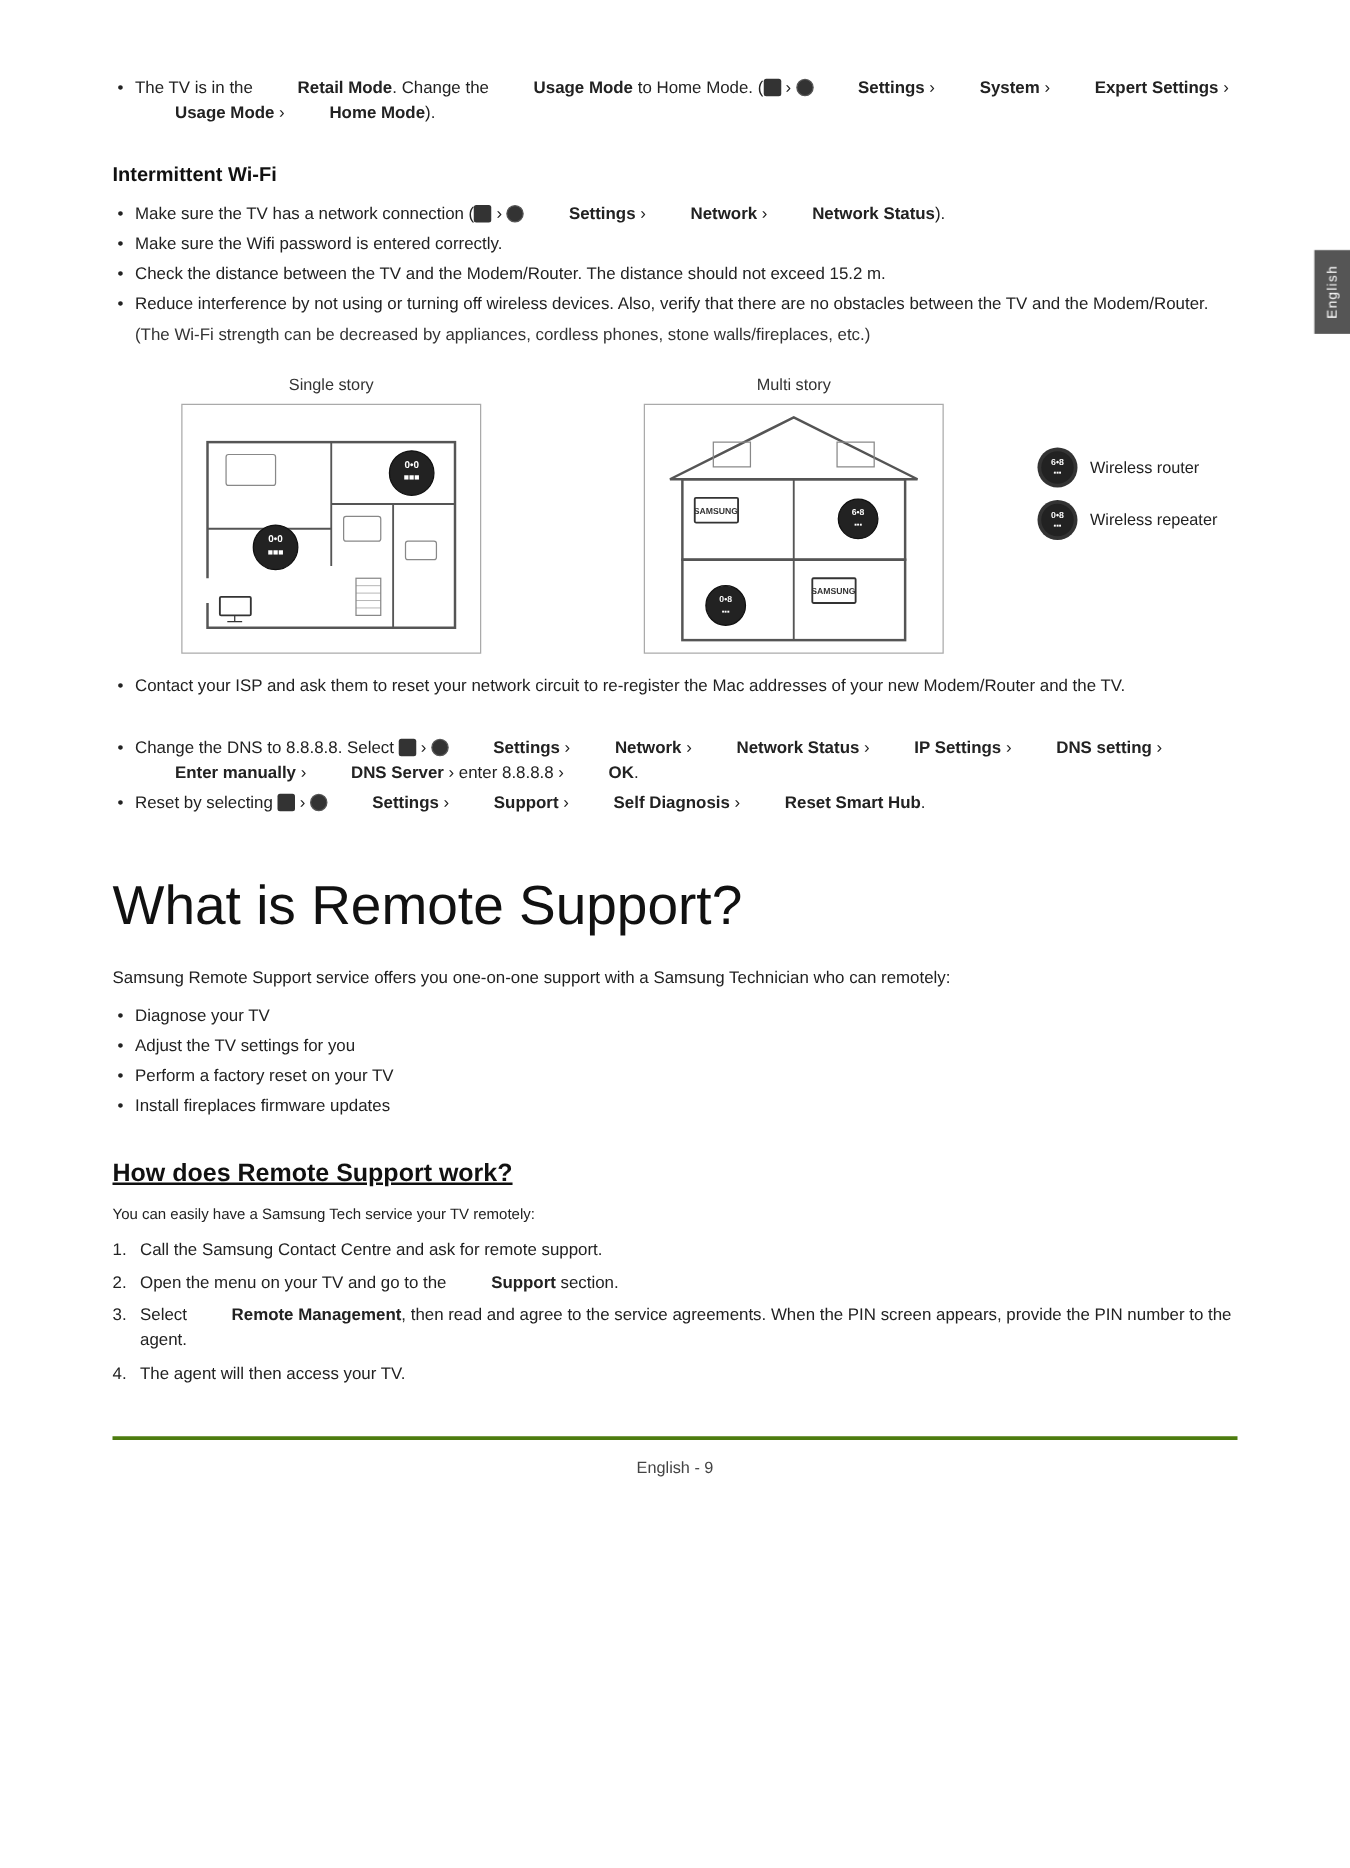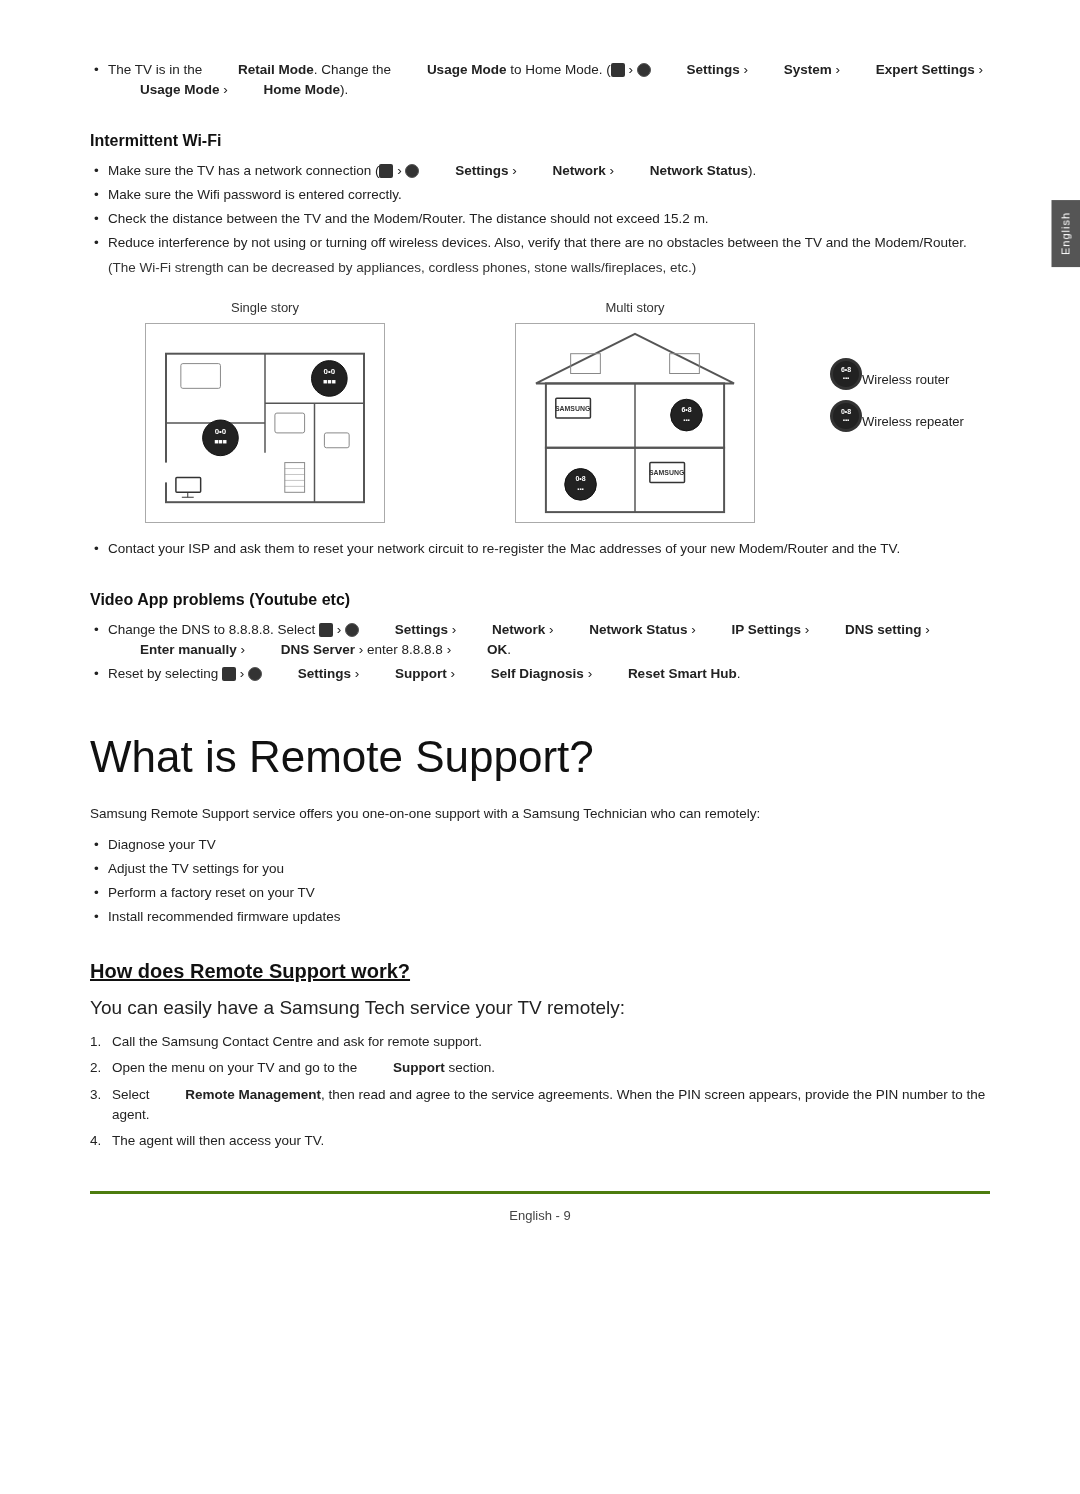--- a/index.html
+++ b/index.html
@@ -115,21 +115,22 @@
     .legend-section {
       display: flex;
       flex-direction: column;
       gap: 10px;
       justify-content: center;
       padding-top: 60px;
       min-width: 160px;
     }
     .legend-item {
       display: flex;
-      align-items: flex-end;
+      align-items: center;
+      gap: 10px;
       font-size: 13px;
     }
     .legend-icon {
       width: 32px;
       height: 32px;
       border-radius: 50%;
       background: #222;
       display: flex;
       align-items: center;
       justify-content: center;
@@ -273,45 +274,44 @@
         </div>
       </div>
     </div>
 
     <ul class="bullet-list">
       <li>Contact your ISP and ask them to reset your network circuit to re-register the Mac addresses of your new Modem/Router and the TV.</li>
     </ul>
   </div>
 
   <div class="section">
-    <h2 class="section-title">Video App problems (Youtube etc)</h2>
     <ul class="bullet-list">
       <li>
         Change the DNS to 8.8.8.8. Select <span style="display:inline-block;width:14px;height:14px;background:#333;border-radius:2px;vertical-align:middle;"></span> › <span style="display:inline-block;width:14px;height:14px;background:#333;border-radius:50%;vertical-align:middle;border:1px solid #555;"></span> <strong>Settings</strong> › <strong>Network</strong> › <strong>Network Status</strong> › <strong>IP Settings</strong> › <strong>DNS setting</strong> › <strong>Enter manually</strong> › <strong>DNS Server</strong> › enter 8.8.8.8 › <strong>OK</strong>.
       </li>
       <li>
         Reset by selecting <span style="display:inline-block;width:14px;height:14px;background:#333;border-radius:2px;vertical-align:middle;"></span> › <span style="display:inline-block;width:14px;height:14px;background:#333;border-radius:50%;vertical-align:middle;border:1px solid #555;"></span> <strong>Settings</strong> › <strong>Support</strong> › <strong>Self Diagnosis</strong> › <strong>Reset Smart Hub</strong>.
       </li>
     </ul>
   </div>
 
   <div class="section" style="margin-top: 30px;">
     <h1 class="main-title">What is Remote Support?</h1>
     <p style="margin-bottom: 10px; font-size: 13.5px;">Samsung Remote Support service offers you one-on-one support with a Samsung Technician who can remotely:</p>
     <ul class="bullet-list">
       <li>Diagnose your TV</li>
       <li>Adjust the TV settings for you</li>
       <li>Perform a factory reset on your TV</li>
-      <li>Install recommended firmware updates</li>
+      <li>Install fireplaces firmware updates</li>
     </ul>
   </div>
 
   <div class="section">
     <h2 class="underline-title">How does Remote Support work?</h2>
-    <p style="margin-bottom: 10px; font-size: 19px;">You can easily have a Samsung Tech service your TV remotely:</p>
+    <p style="margin-bottom: 10px; font-size: 12px;">You can easily have a Samsung Tech service your TV remotely:</p>
     <ol class="numbered-list">
       <li>
         <span class="num">1.</span>
         <span>Call the Samsung Contact Centre and ask for remote support.</span>
       </li>
       <li>
         <span class="num">2.</span>
         <span>Open the menu on your TV and go to the <strong>Support</strong> section.</span>
       </li>
       <li>

